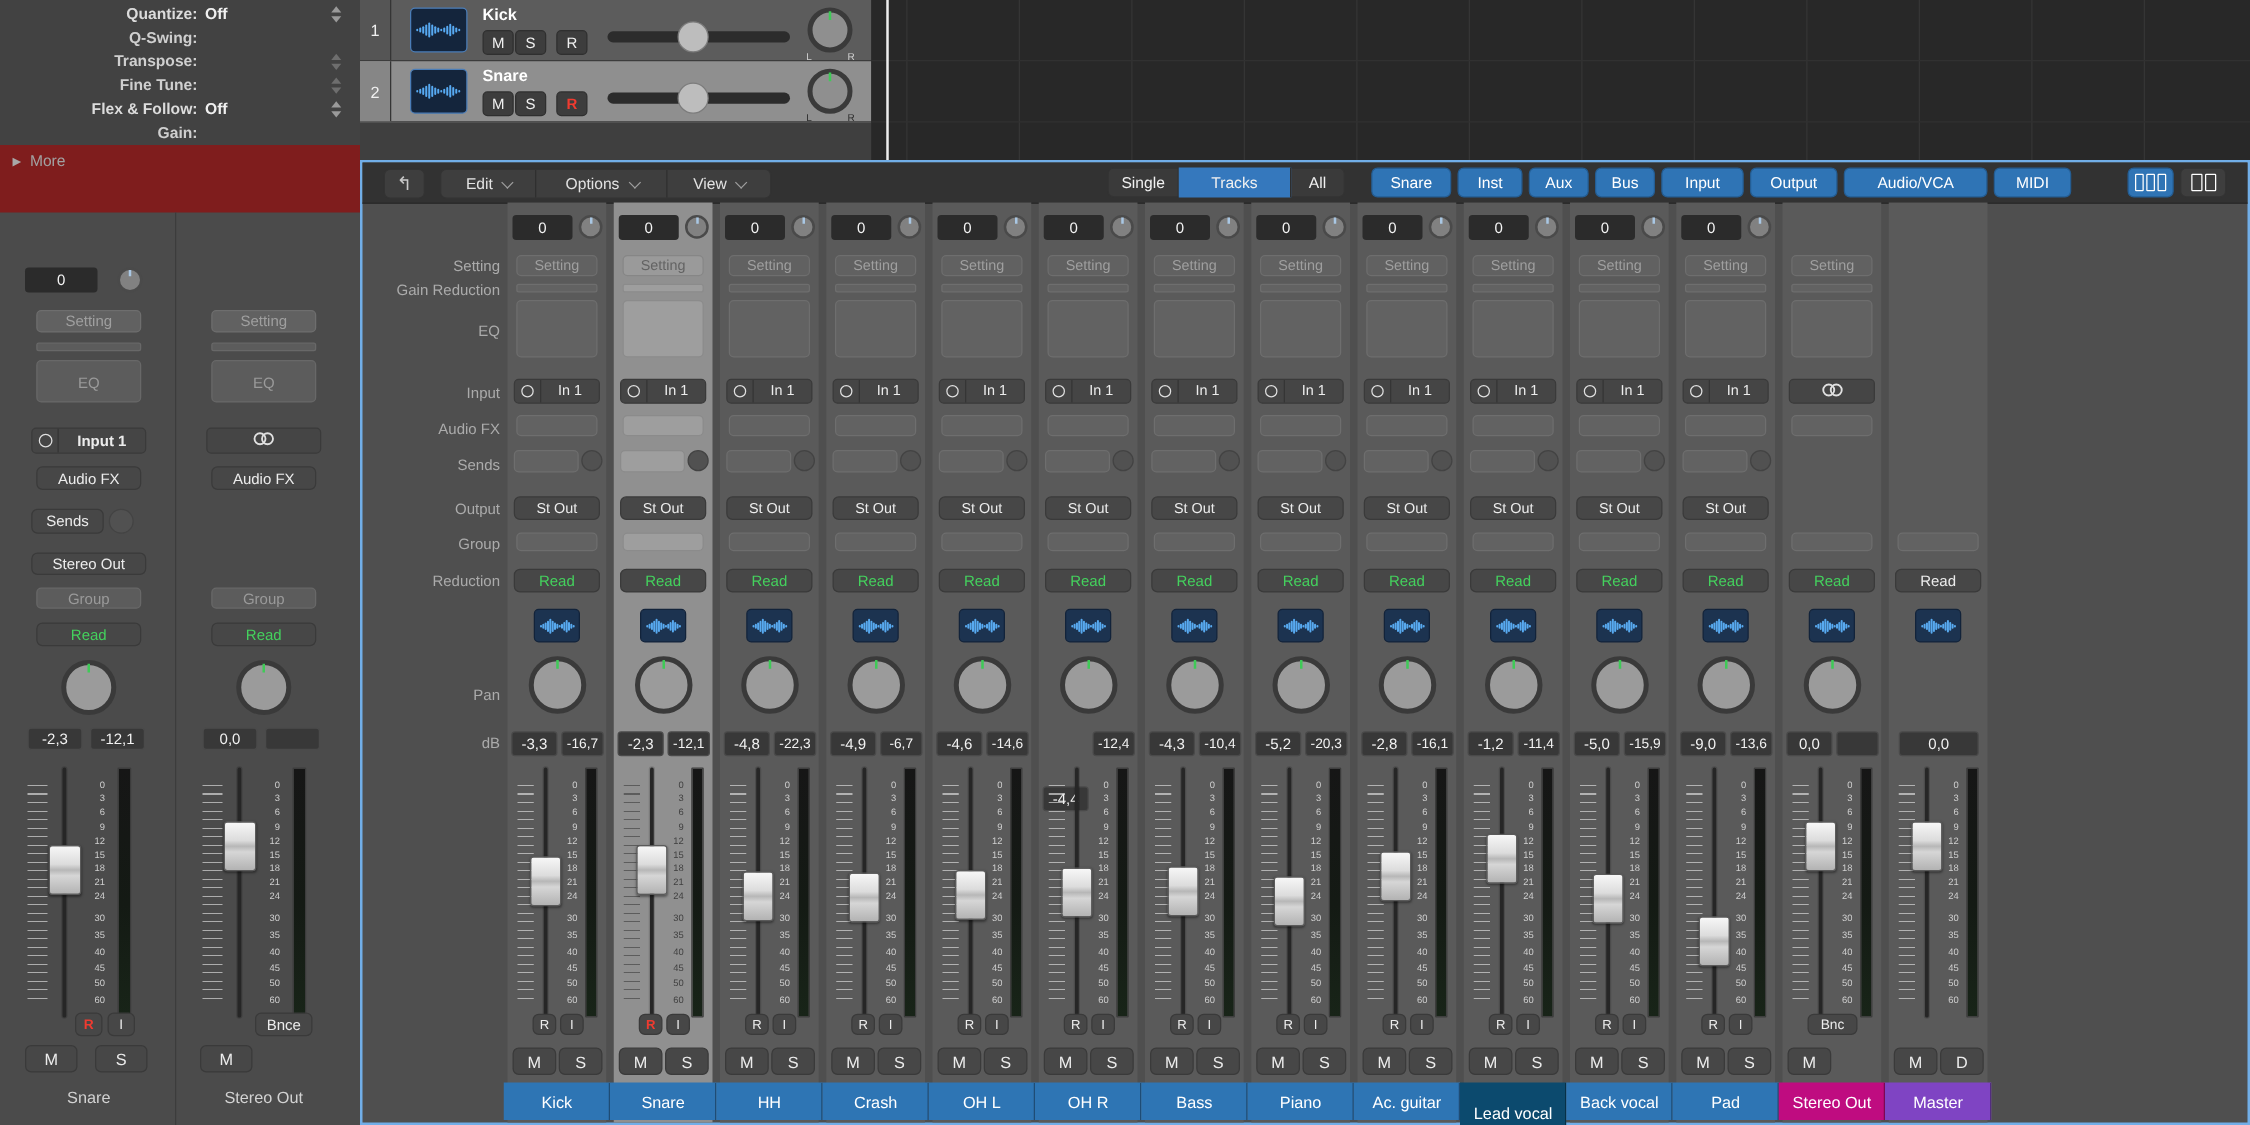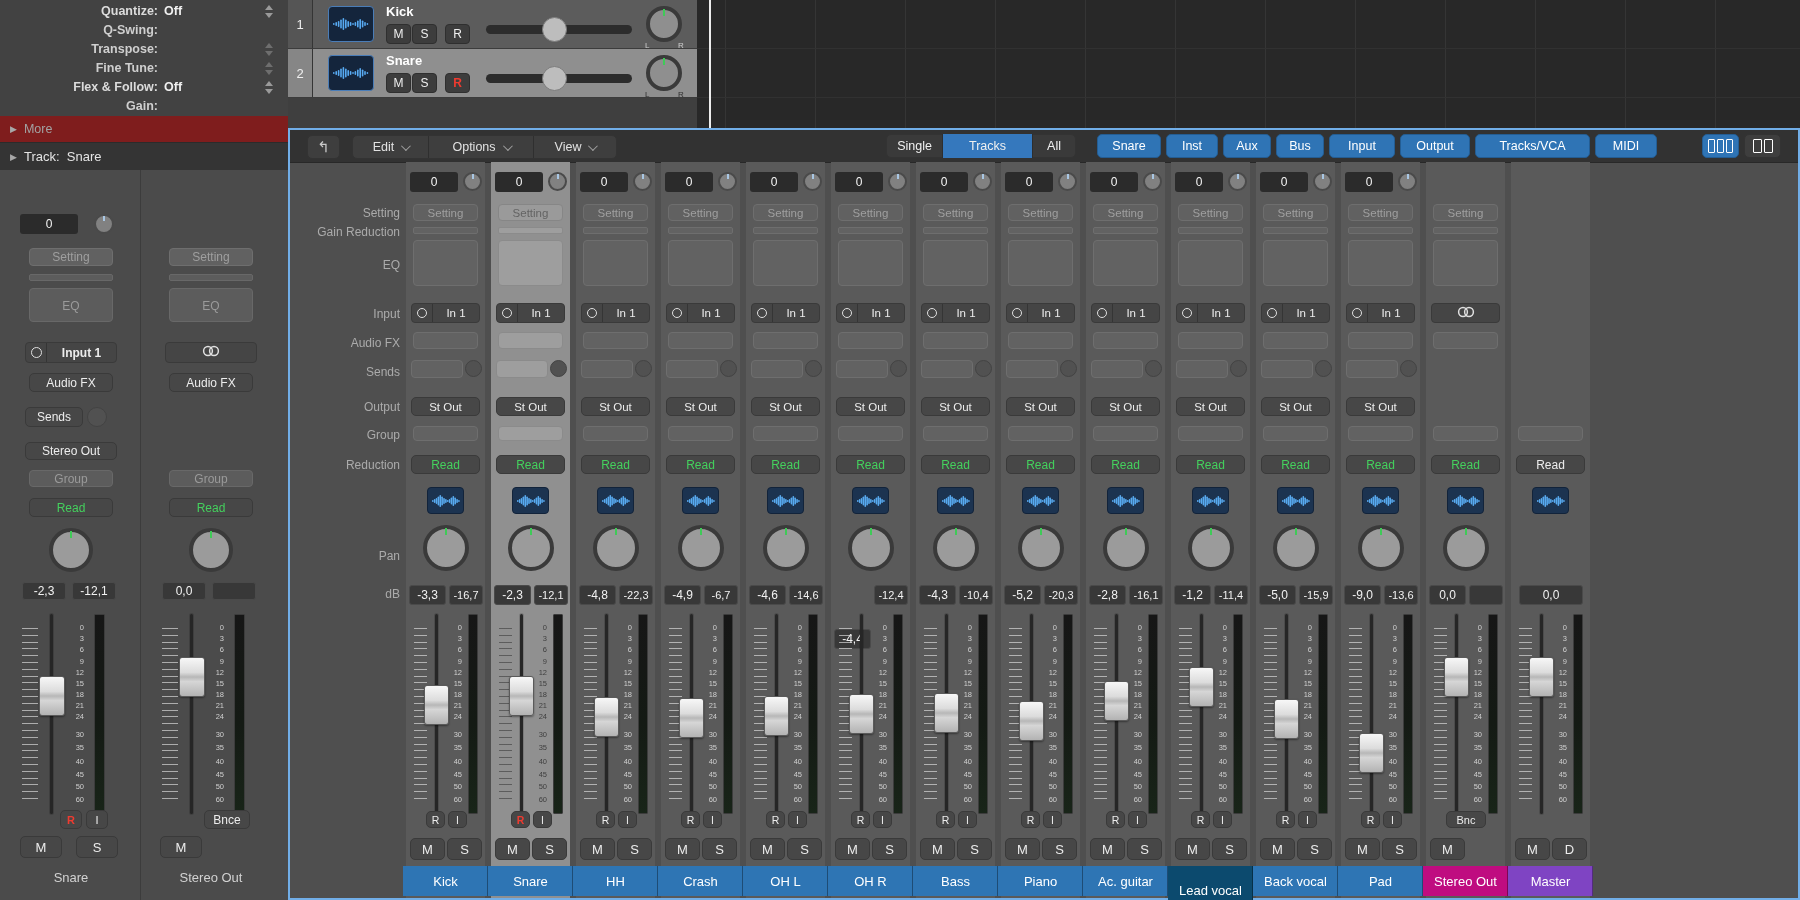--- a/index.html
+++ b/index.html
@@ -127,23 +127,20 @@
             <div class="tri dn"></div>
           </div>
         </div>
         <div class="insp-row plain" style="top: 97px;">
           <div class="insp-label">Gain:</div>
         </div>
       </div>
     <div id="more-row" class="abs">
       <span class="disc-tri">▶</span><span>More</span>
     </div>
-    <div id="track-bar" class="abs">
-      <span class="disc-tri">▶</span><span>Track:</span>&nbsp;&nbsp;<span>Snare</span>
-    </div>
     <div id="sidebar-strips" class="abs">
         <div style="position: absolute; left: 8px; top: 0px; width: 126px; height: 730px;">
           <div class="gainbox" style="left: 12px; top: 44px; width: 58px; height: 20px; line-height: 20px;">0</div>
           <div class="miniknob" style="left: 86px; top: 44px; width: 20px; height: 20px;">
             <div class="tick"></div>
           </div>
           <div class="settingbtn" style="left: 21px; top: 78px; width: 84px; height: 18px; line-height: 17px; font-size: 12px;">Setting</div>
           <div class="box" style="left: 21px; top: 104px; width: 84px; height: 7px; border-radius: 2px;"></div>
           <div class="box" style="left: 21px; top: 118px; width: 84px; height: 34px; color: rgb(154, 154, 154); text-align: center; line-height: 34px; font-size: 12px;">EQ</div>
           <div class="inputcell" style="left: 17px; top: 172px; width: 92px; height: 21px; font-weight: bold;">
@@ -341,21 +338,21 @@
           <div class="seg" style="width: 56px; background: transparent; border-radius: 5px 0px 0px 5px; border-right: 1px solid rgb(46, 46, 46);">Single</div>
           <div class="seg" style="width: 90px; background: rgb(53, 120, 189); border-radius: 0px; border-right: 1px solid rgb(46, 46, 46);">Tracks</div>
           <div class="seg" style="width: 42px; background: transparent; border-radius: 0px 5px 5px 0px; border-right: none;">All</div>
         </div>
         <div class="filterbtn" style="left: 807px; width: 64px;">Snare</div>
         <div class="filterbtn" style="left: 876px; width: 52px;">Inst</div>
         <div class="filterbtn" style="left: 933px; width: 48px;">Aux</div>
         <div class="filterbtn" style="left: 986px; width: 48px;">Bus</div>
         <div class="filterbtn" style="left: 1039px; width: 66px;">Input</div>
         <div class="filterbtn" style="left: 1110px; width: 70px;">Output</div>
-        <div class="filterbtn" style="left: 1185px; width: 115px;">Tracks/VCA</div>
+        <div class="filterbtn" style="left: 1185px; width: 115px;">Audio/VCA</div>
         <div class="filterbtn" style="left: 1305px; width: 62px;">MIDI</div>
         <div class="viewicon" style="left: 1412px; background: rgb(47, 116, 181); border: 1px solid rgb(36, 93, 147);">
           <i></i>
           <i></i>
           <i></i>
         </div>
         <div class="viewicon" style="left: 1454px; background: rgb(62, 62, 62); border: 1px solid rgb(51, 51, 51);">
           <i style="width:7px"></i>
           <i style="width:7px"></i>
         </div>

